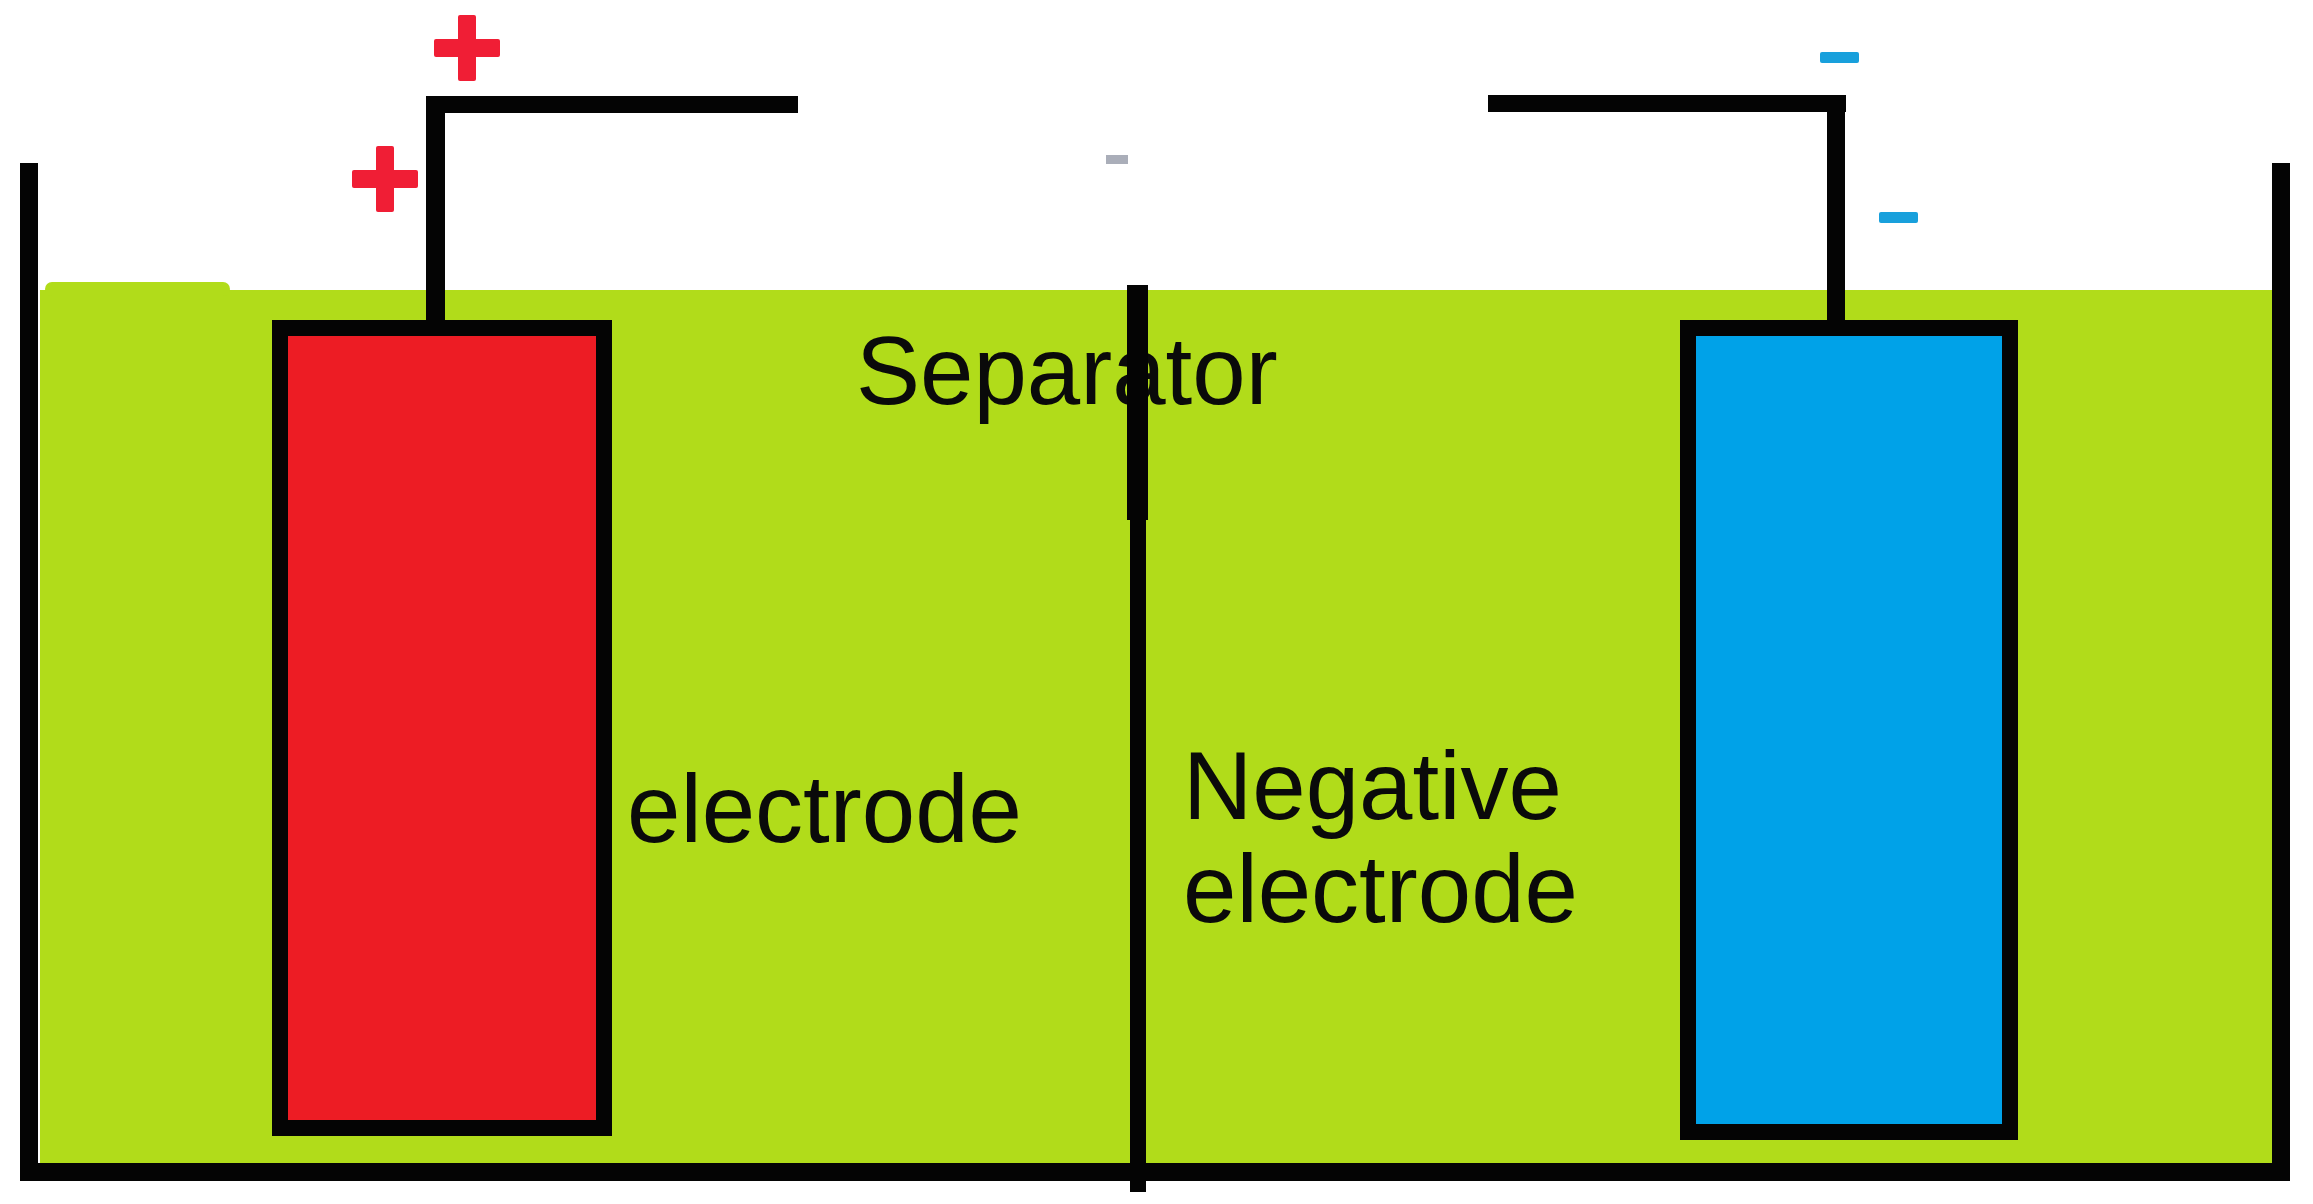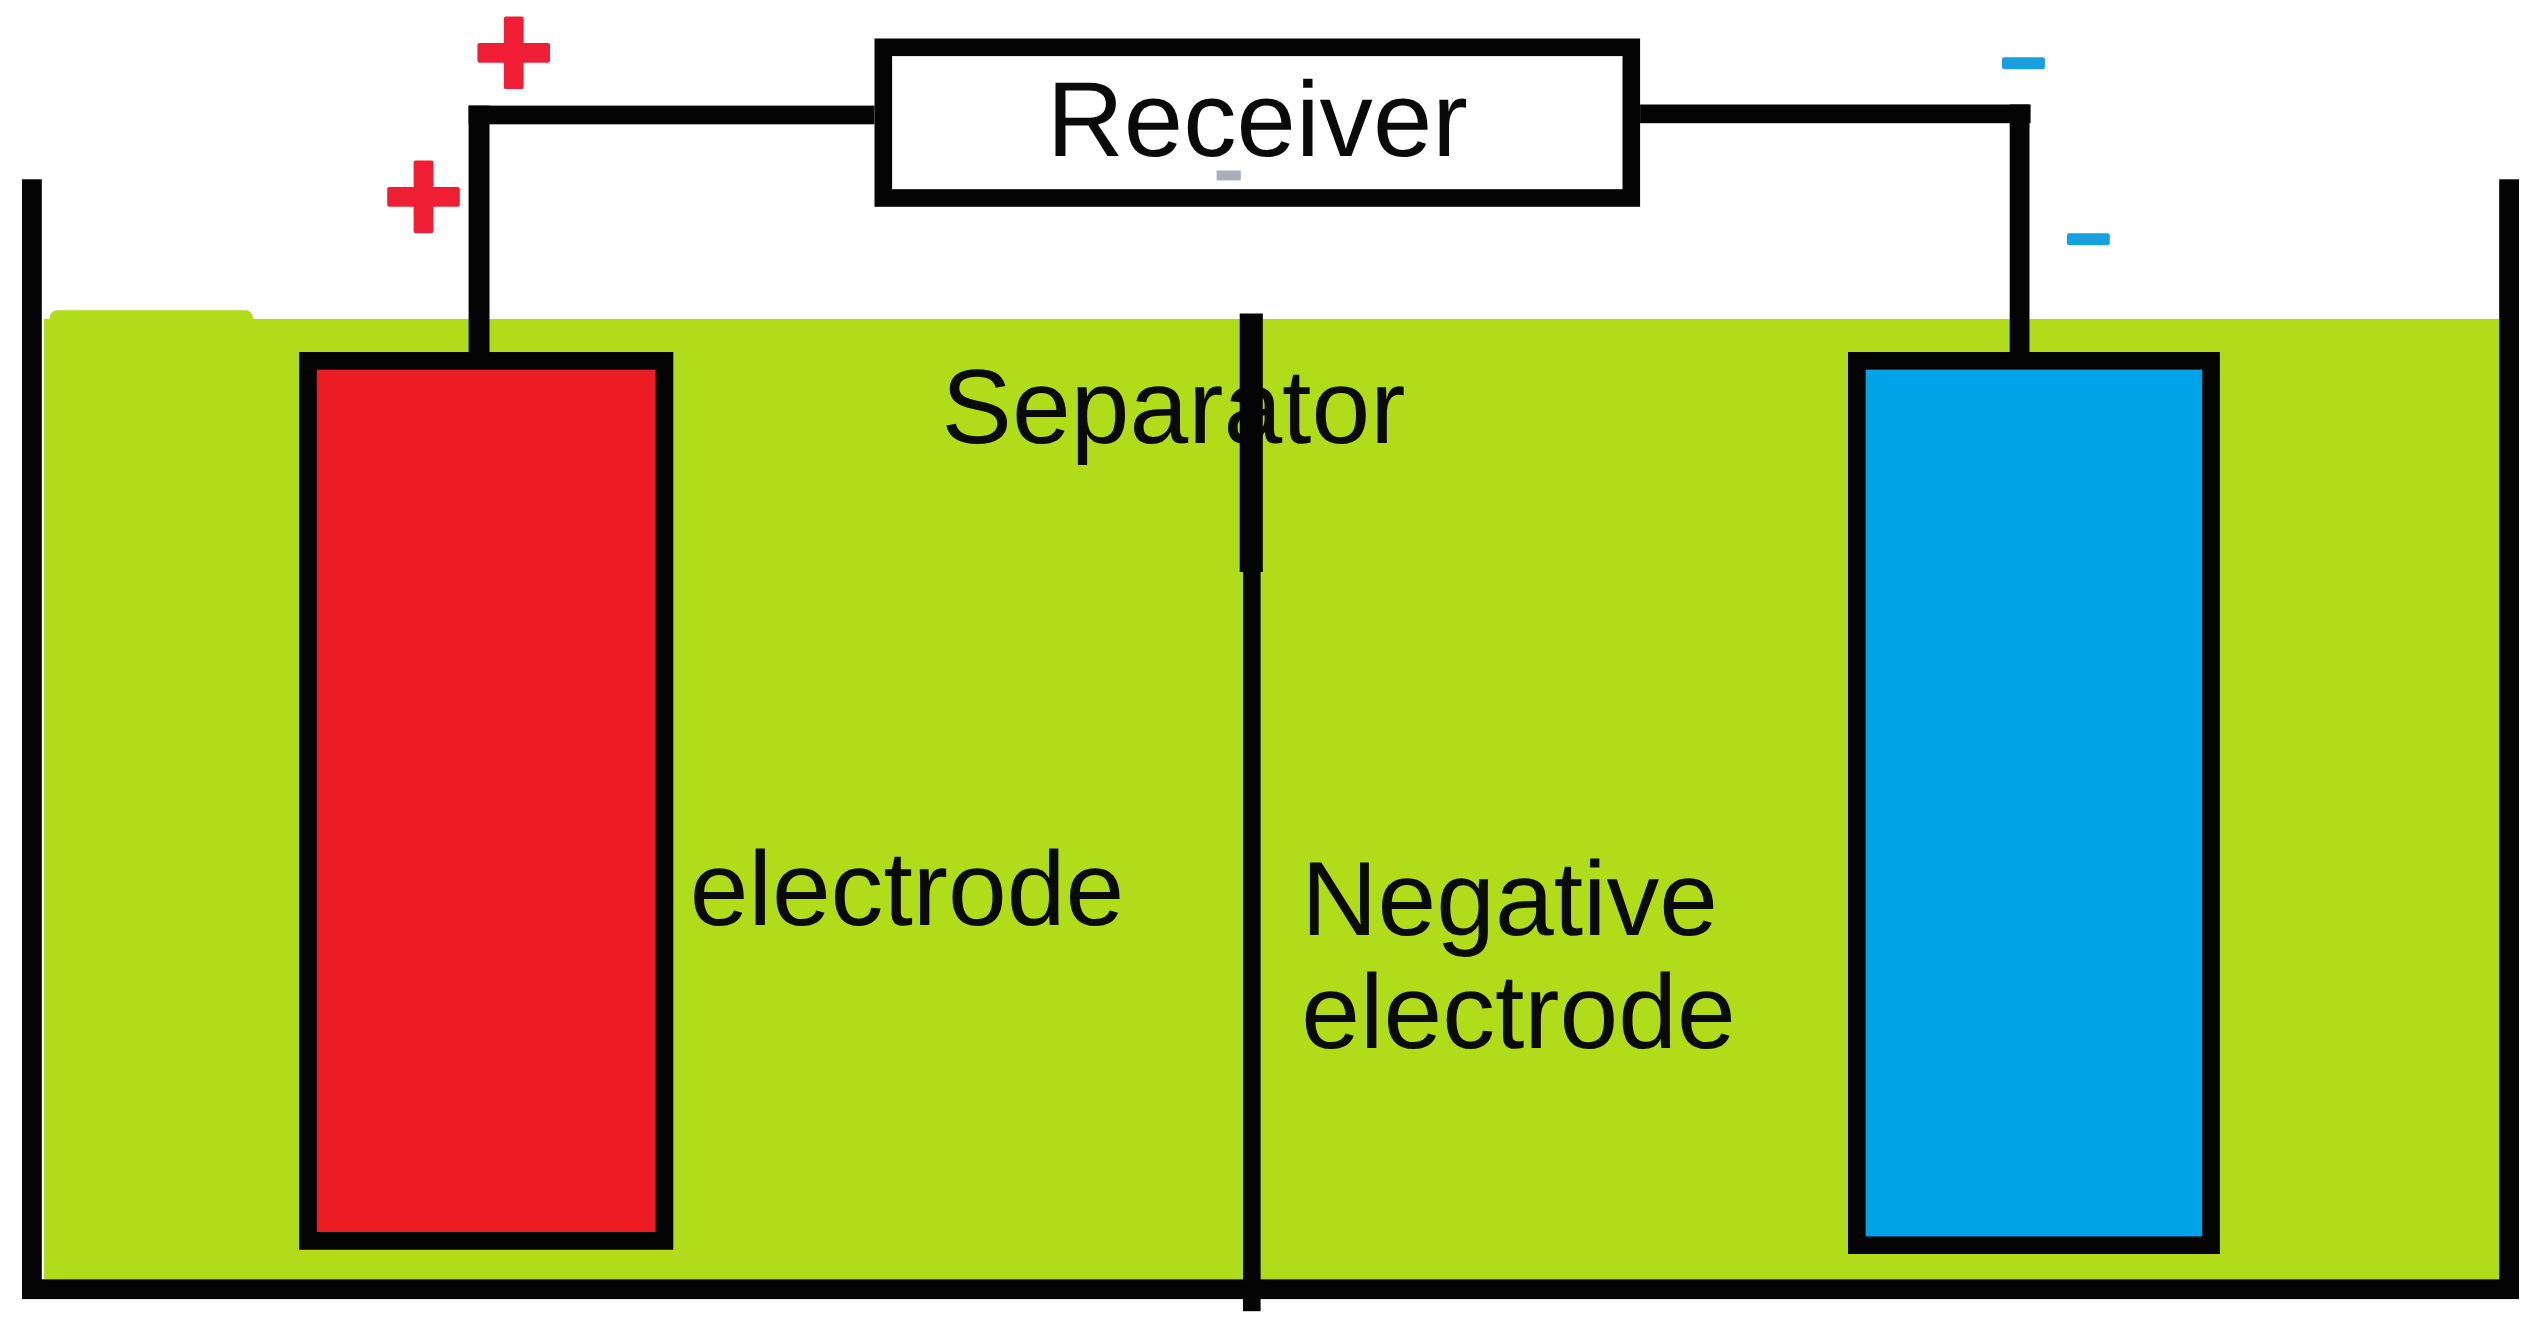--- a/index.html
+++ b/index.html
@@ -43,21 +43,21 @@
   .plus::after{content:"";position:absolute;top:0;left:50%;transform:translateX(-50%);height:100%;width:18px;background:currentColor;border-radius:2px;}
   #plus-upper{left:434px;top:15px;}
   #plus-lower{left:352px;top:146px;}
   .minus{height:11px;width:39px;background:var(--minus-blue);border-radius:2px;z-index:6;}
   #minus-upper{left:1820px;top:52px;}
   #minus-lower{left:1879px;top:212px;}
   
   .big-label{color:#0a0a0a;font-size:96px;line-height:1.07;z-index:3;white-space:nowrap;}
   #separator-label{left:856px;top:320px;}
   #positive-label{left:627px;top:758px;}
-  #negative-label{left:1183px;top:735px;margin-top:32px;}
+  #negative-label{left:1183px;top:735px;}
 </style>
 </head>
 <body>
 
 <div id="stage">
 
   <div class="abs" id="electrolyte"></div>
   <div class="abs" id="electrolyte-bump"></div>
 
   <div class="abs wall" id="wall-left"></div>
@@ -79,23 +79,20 @@
   </div>
 
   <div class="abs separator-seg" id="separator-top"></div>
   <div class="abs separator-seg" id="separator-bottom"></div>
 
   <div class="abs wire" id="wire-left-h"></div>
   <div class="abs wire" id="wire-left-v"></div>
   <div class="abs wire" id="wire-right-h"></div>
   <div class="abs wire" id="wire-right-v"></div>
 
-  <div class="abs" id="receiver-box">
-    <span id="receiver-label">Receiver</span>
-  </div>
   <div class="abs" id="smudge"></div>
 
   <div class="abs plus" id="plus-upper"></div>
   <div class="abs plus" id="plus-lower"></div>
   <div class="abs minus" id="minus-upper"></div>
   <div class="abs minus" id="minus-lower"></div>
 
 </div>
 
 </body></html>

